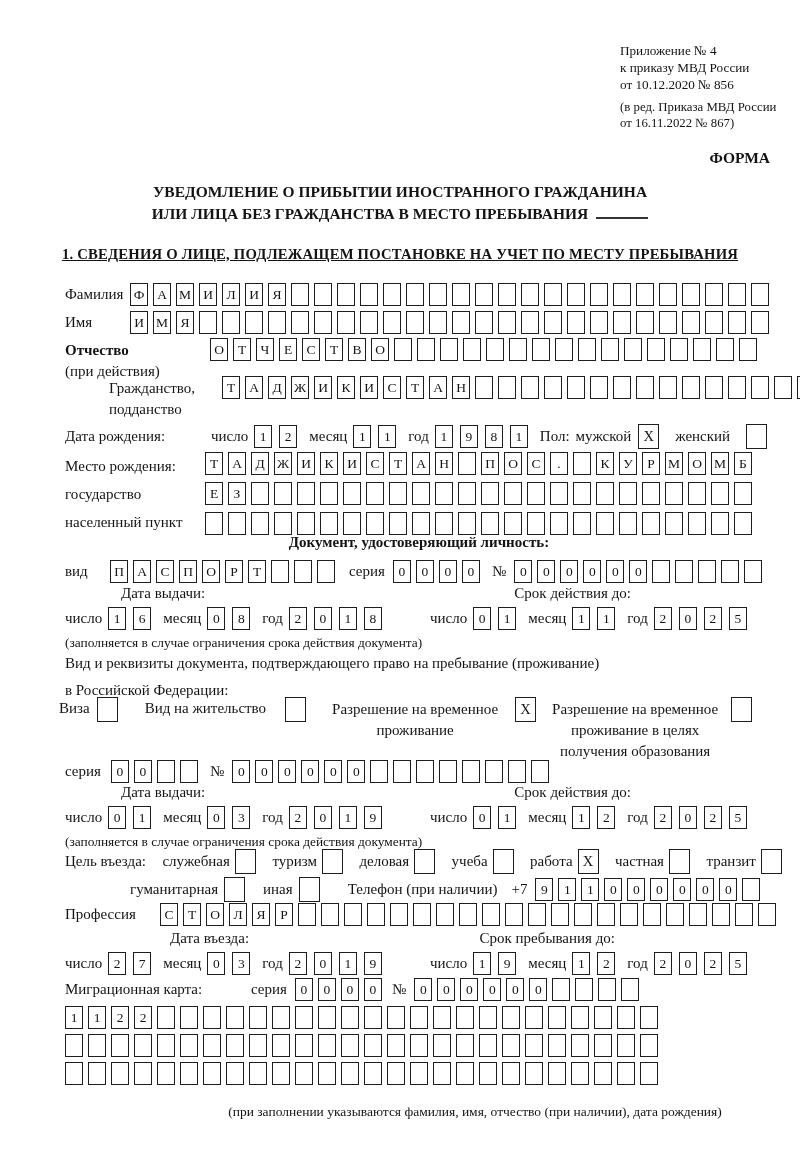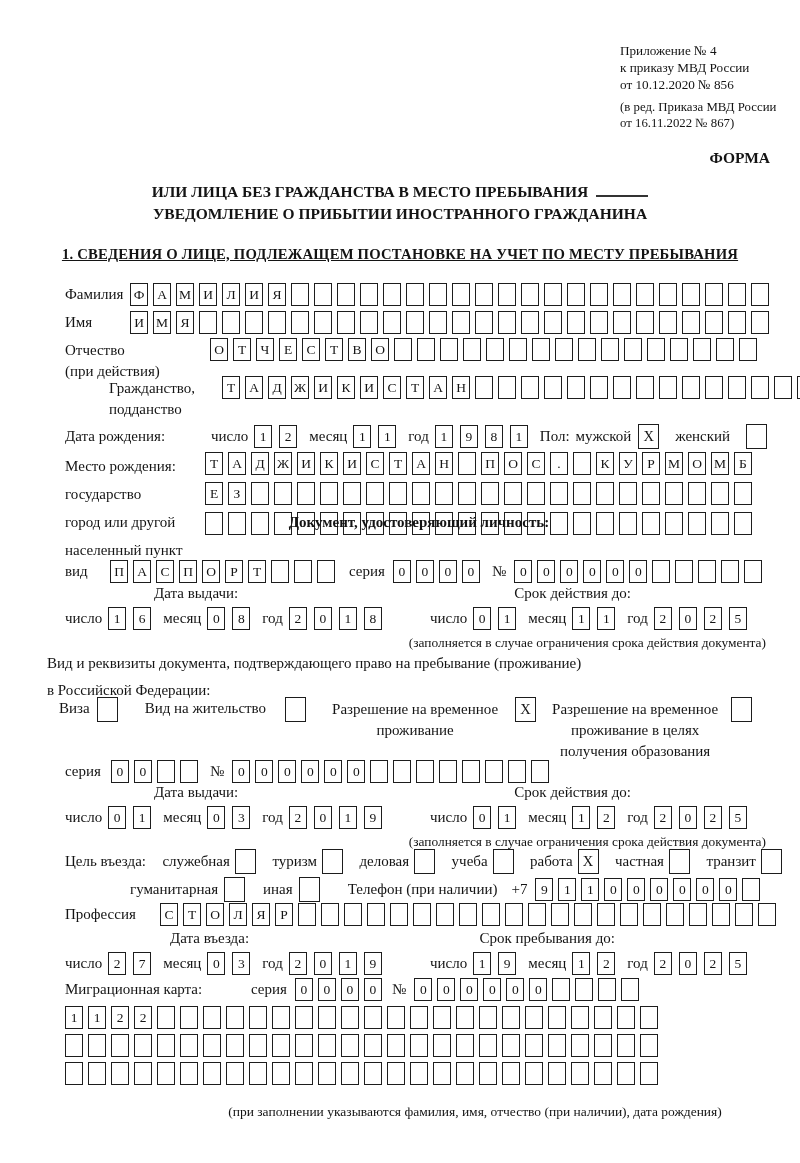--- a/index.html
+++ b/index.html
@@ -27,24 +27,24 @@
   .amendment { margin-top:6px; font-size:12.8px; line-height:16px; }
   .forma { font-size:15.5px; }
   .title-line { font-size:15.5px; line-height:22px; font-weight:bold; }
   .blank-ul { display:inline-block; width:52px; border-bottom:2px solid #333; height:3px; margin-left:8px; }
   .sec1 { font-size:14.7px; font-weight:bold; letter-spacing:0.2px;text-decoration:underline; }
   .dg { display:flex; align-items:center; }
   .dg .dl { margin-right:6px; }
   .dg .bxm { margin-right:12px; }
   .dgwrap { width:365px; flex:none; display:flex; align-items:center; }
   .dheads { display:flex; margin-bottom:5px; }
-  .dheads .h1 { margin-left:89px; }
+  .dheads .h1 { margin-left:56px; }
   .dheads .h2 { margin-left:auto; margin-right:157px; }
   .dateline { display:flex; align-items:center; }
-  .foot { text-align:right; padding-right:22px; font-size:13.4px; margin-top:5px; }
+  .foot { padding-right:22px; font-size:13.4px; margin-top:5px; }
   .intro { line-height:27px; }
   .optwrap { text-align:center; line-height:21px; padding-top:2px; }
   .prow { display:flex; align-items:center; justify-content:space-between; width:717px; }
   .opt { display:flex; align-items:center; gap:5px; }
   .bp-labels { width:140px; flex:none; line-height:28px; }
   .bp-rows .boxes { margin-bottom:7px; }
   .reps-labels { width:113px; flex:none; line-height:25px; }
   .reps-rows .boxes { margin-bottom:5px; }
   .note { font-size:13.5px; }
 </style>
@@ -57,22 +57,22 @@
   <div>от 10.12.2020 № 856</div>
   <div class="amendment">
     <div>(в ред. Приказа МВД России</div>
     <div>от 16.11.2022 № 867)</div>
   </div>
 </div>
 
 <div class="ab forma b" style="top:149px;left:0;right:30px;text-align:right;">ФОРМА</div>
 
 <div class="ab" style="top:181px;left:0;width:800px;text-align:center;">
+  <div class="title-line">УВЕДОМЛЕНИЕ О ПРИБЫТИИ ИНОСТРАННОГО ГРАЖДАНИНА</div>
   <div class="title-line"><span>ИЛИ ЛИЦА БЕЗ ГРАЖДАНСТВА В МЕСТО ПРЕБЫВАНИЯ</span><span class="blank-ul"></span></div>
-  <div class="title-line">УВЕДОМЛЕНИЕ О ПРИБЫТИИ ИНОСТРАННОГО ГРАЖДАНИНА</div>
 </div>
 
 <div class="ab sec1" style="top:246px;left:0;width:800px;text-align:center;">1. СВЕДЕНИЯ О ЛИЦЕ, ПОДЛЕЖАЩЕМ ПОСТАНОВКЕ НА УЧЕТ ПО МЕСТУ ПРЕБЫВАНИЯ</div>
 
 <div class="ab flex" style="top:283px;left:65px;">
   <span class="lab" style="width:65px;">Фамилия</span>
   <span class="boxes">
       <span class="box">Ф</span>
       <span class="box">А</span>
       <span class="box">М</span>
@@ -133,21 +133,21 @@
       <span class="box"></span>
       <span class="box"></span>
       <span class="box"></span>
       <span class="box"></span>
       <span class="box"></span>
     </span>
 </div>
 
 <div class="ab flex" style="top:338px;left:65px;">
   <span class="lab2" style="width:145px;">
-    <span style="display:block;">Отчество</span>
+    <span style="display:block;font-weight:bold;">Отчество</span>
     <span style="display:block;">(при действия)</span>
   </span>
   <span class="boxes">
       <span class="box">О</span>
       <span class="box">Т</span>
       <span class="box">Ч</span>
       <span class="box">Е</span>
       <span class="box">С</span>
       <span class="box">Т</span>
       <span class="box">В</span>
@@ -231,21 +231,20 @@
   <span style="margin-left:6px;">мужской</span>
   <span class="cbx" style="margin-left:7px;">X</span>
   <span style="margin-left:16px;">женский</span>
   <span class="cbx" style="margin-left:16px;"></span>
 </div>
 
 <div class="ab flex" style="top:452px;left:65px;">
   <span class="bp-labels">
     <span style="display:block;">Место рождения:</span>
     <span style="display:block;">государство</span>
-    <span style="display:block;">город или другой</span>
     <span style="display:block;">населенный пункт</span>
   </span>
   <span class="bp-rows">
     <span class="boxes">
         <span class="box">Т</span>
         <span class="box">А</span>
         <span class="box">Д</span>
         <span class="box">Ж</span>
         <span class="box">И</span>
         <span class="box">К</span>
@@ -316,21 +315,21 @@
         <span class="box"></span>
         <span class="box"></span>
         <span class="box"></span>
         <span class="box"></span>
         <span class="box"></span>
         <span class="box"></span>
       </span>
   </span>
 </div>
 
-<div class="ab b" style="top:514px;left:0;width:708px;text-align:center;padding-left:130px;">Документ, удостоверяющий личность:</div>
+<div class="ab b" style="top:534px;left:0;width:708px;text-align:center;padding-left:130px;">Документ, удостоверяющий личность:</div>
 
 <div class="ab flex" style="top:560px;left:65px;align-items:center;">
   <span style="width:45px;flex:none;">вид</span>
   <span class="boxes">
       <span class="box">П</span>
       <span class="box">А</span>
       <span class="box">С</span>
       <span class="box">П</span>
       <span class="box">О</span>
       <span class="box">Р</span>
@@ -403,21 +402,21 @@
           <span class="box">2</span>
           <span class="box">0</span>
           <span class="box">2</span>
           <span class="box">5</span>
         </span>
     </span>
   </div>
   <div class="foot">(заполняется в случае ограничения срока действия документа)</div>
 </div>
 
-<div class="ab intro" style="top:650px;left:47px;">
+<div class="ab intro" style="top:650px;left:65px;">
   <div>Вид и реквизиты документа, подтверждающего право на пребывание (проживание)</div>
   <div>в Российской Федерации:</div>
 </div>
 
 <div class="ab flex" style="top:697px;left:59px;">
   <span class="lab">Виза</span>
   <span class="cbx" style="margin-left:7px;"></span>
   <span class="lab" style="margin-left:27px;">Вид на жительство</span>
   <span class="cbx" style="margin-left:19px;"></span>
   <span class="optwrap" style="margin-left:21px;width:176px;">Разрешение на временное проживание</span>

